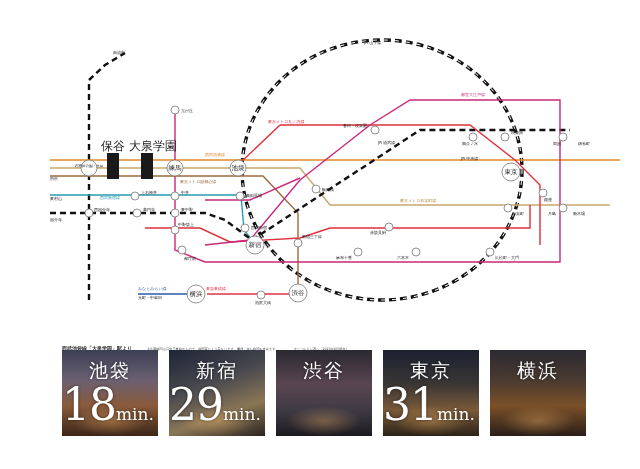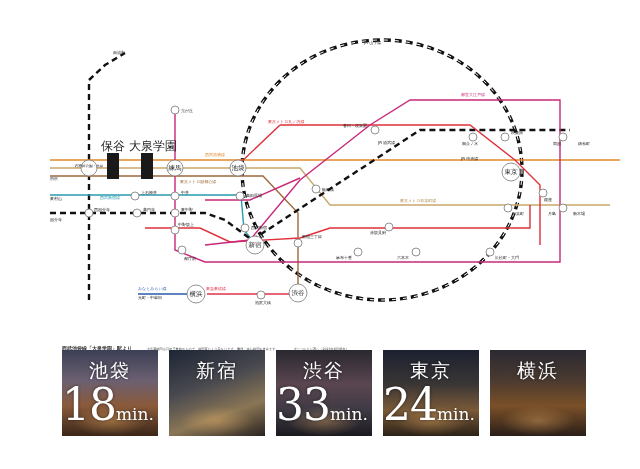--- a/index.html
+++ b/index.html
@@ -176,28 +176,28 @@
 
 <div id="cards">
   <div class="card c1">
     <div class="glow"></div>
     <div class="nm">池袋</div>
     <div class="tm"><span class="num">18</span><span class="unit">min.</span></div>
   </div>
   <div class="card c2">
     <div class="glow"></div>
     <div class="nm">新宿</div>
+    <div class="tm"><span class="num">29</span><span class="unit">min.</span></div>
   </div>
   <div class="card c3">
     <div class="glow"></div>
     <div class="nm">渋谷</div>
-    <div class="tm"><span class="num">33</span><span class="unit">min.</span></div>
   </div>
   <div class="card c4">
     <div class="glow"></div>
     <div class="nm">東京</div>
-    <div class="tm"><span class="num">24</span><span class="unit">min.</span></div>
+    <div class="tm"><span class="num">31</span><span class="unit">min.</span></div>
   </div>
   <div class="card c5">
     <div class="glow"></div>
     <div class="nm">横浜</div>
   </div>
 </div>
 
 </body></html>

